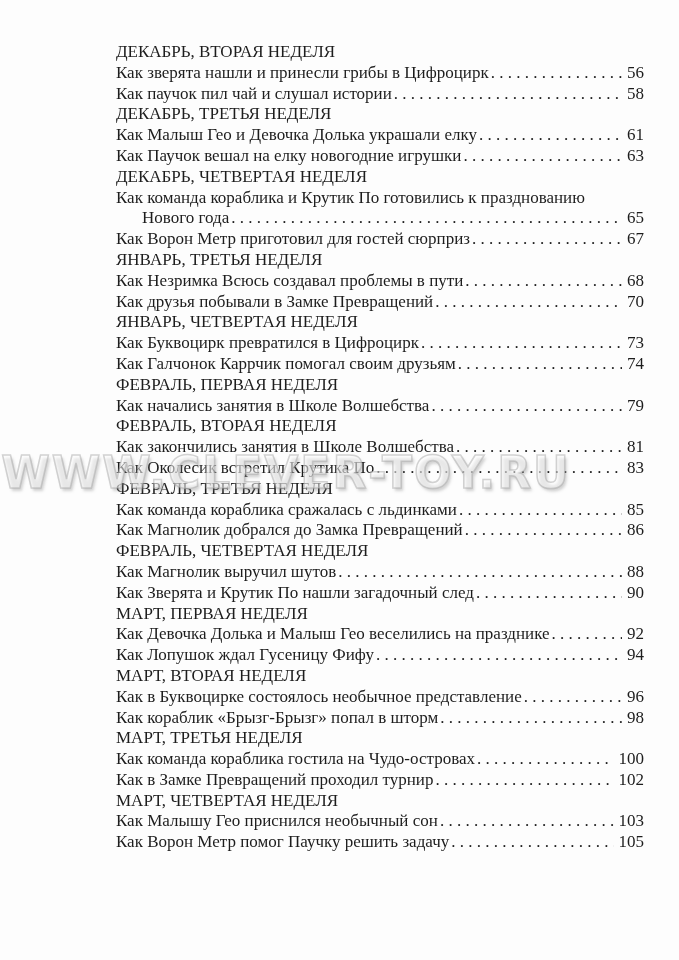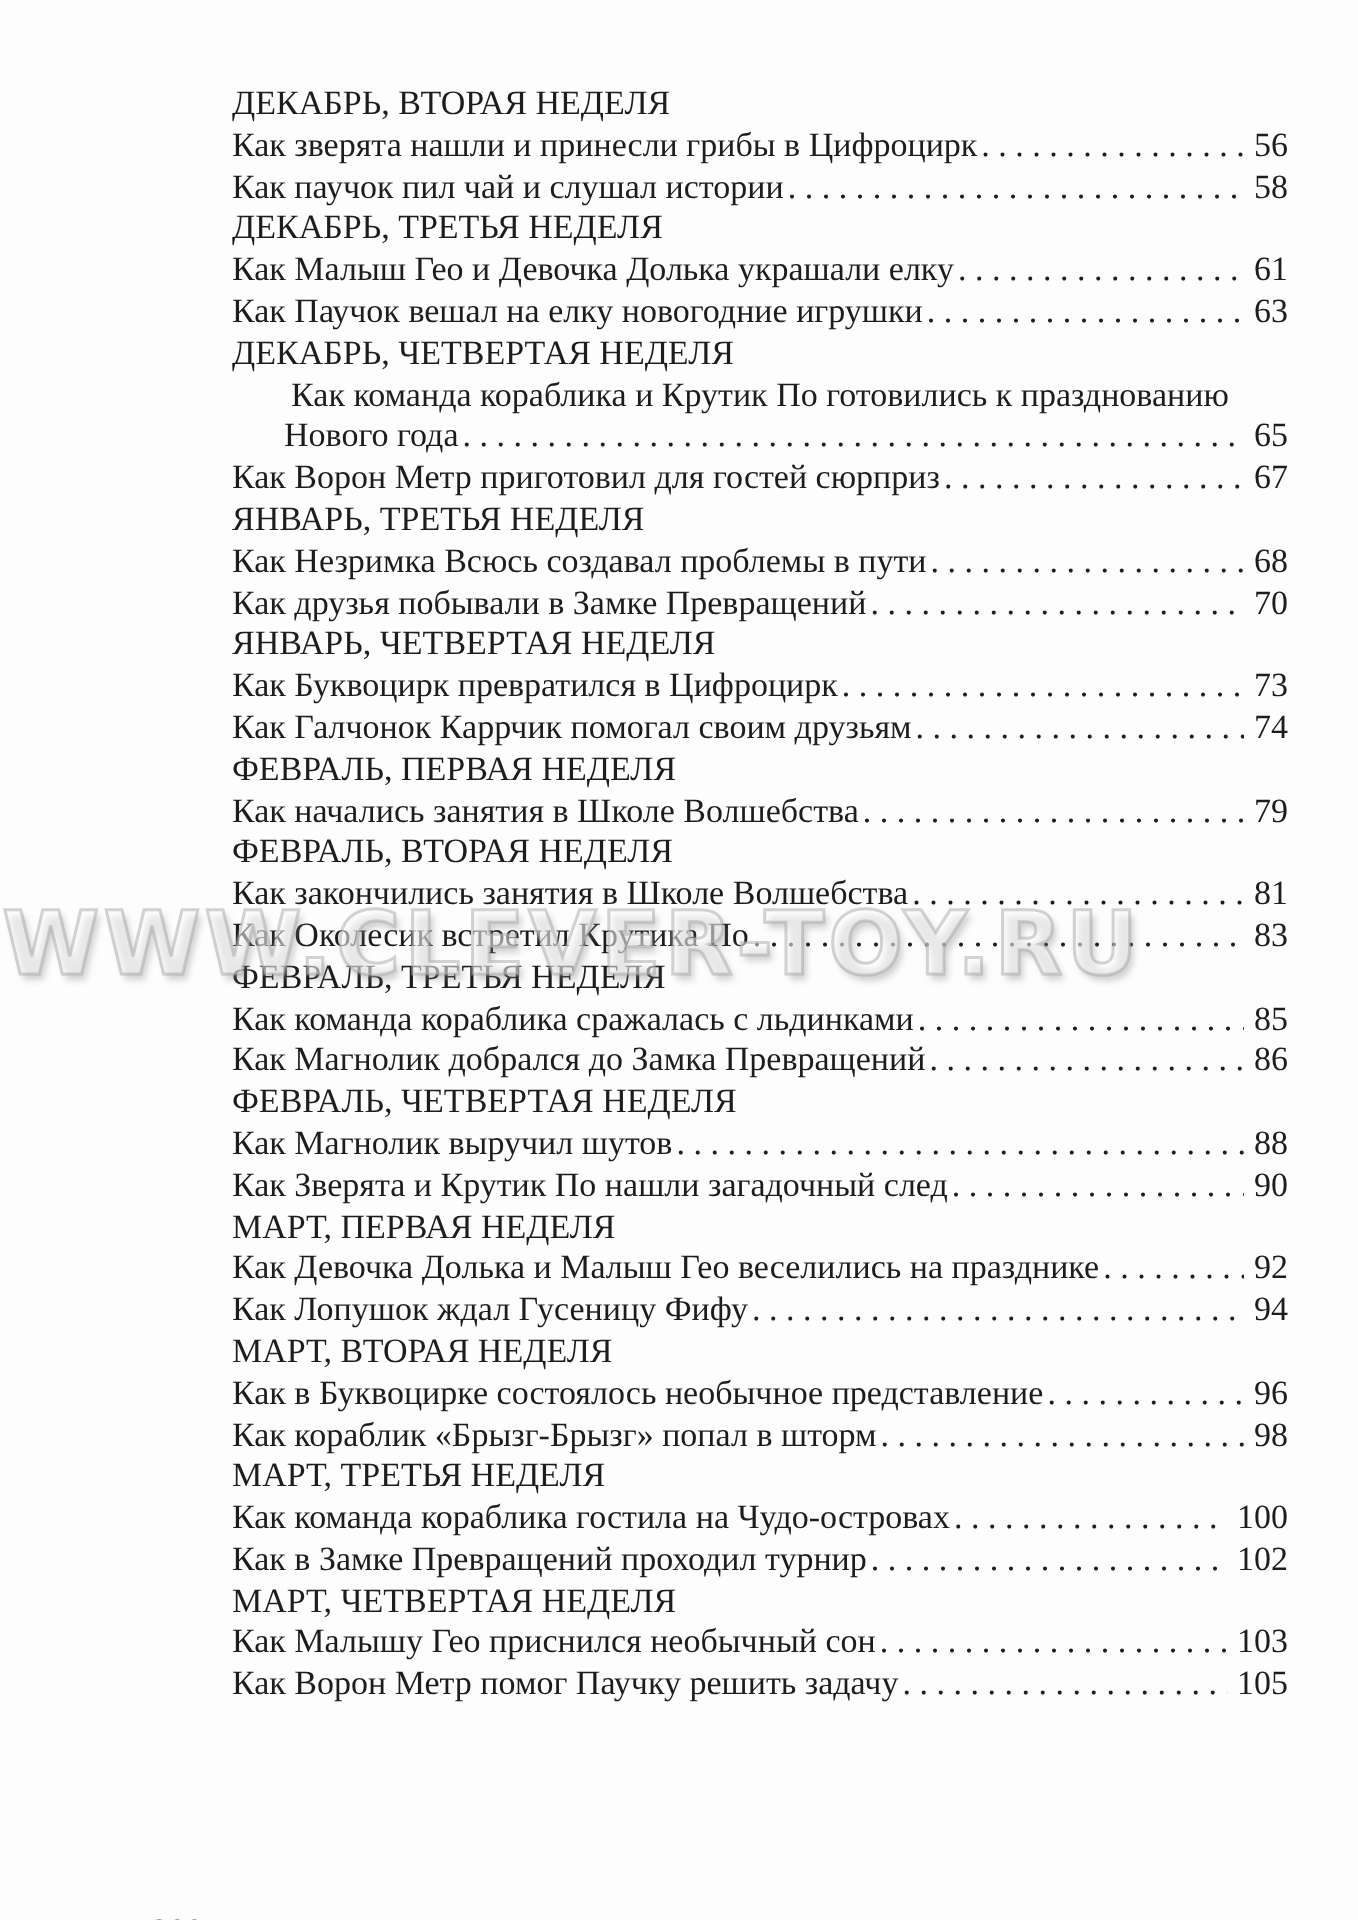--- a/index.html
+++ b/index.html
@@ -23,21 +23,20 @@
     width: 528px;
     font-size: 17px;
     line-height: 20.8px;
     margin-left: 40px;
   }
   .row {
     display: flex;
     align-items: baseline;
     height: 20.8px;
     white-space: nowrap;
-    justify-content: center;
   }
   .heading {
     height: 20.8px;
     white-space: nowrap;
   }
   .title {
     flex: 0 0 auto;
   }
   .leader {
     flex: 1 1 auto;

